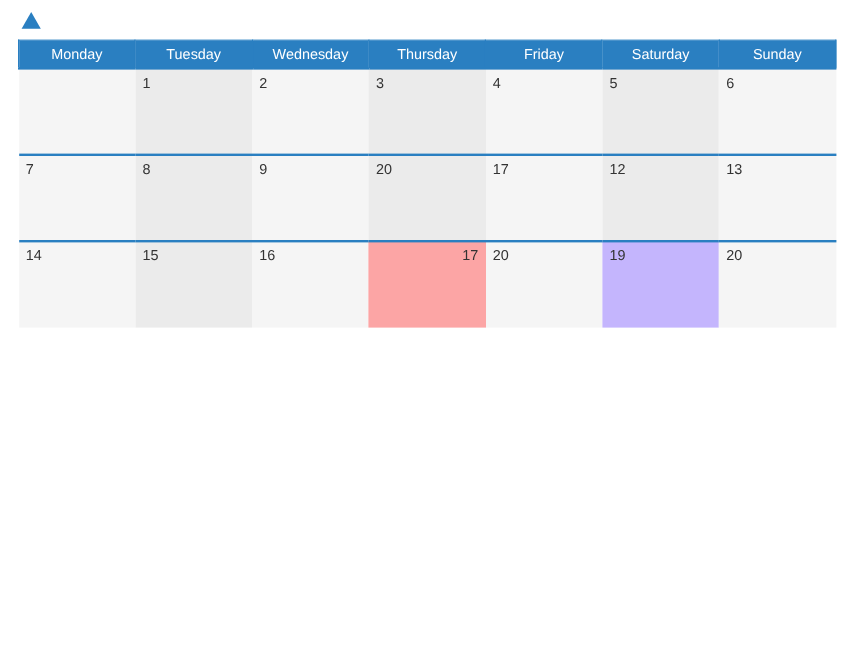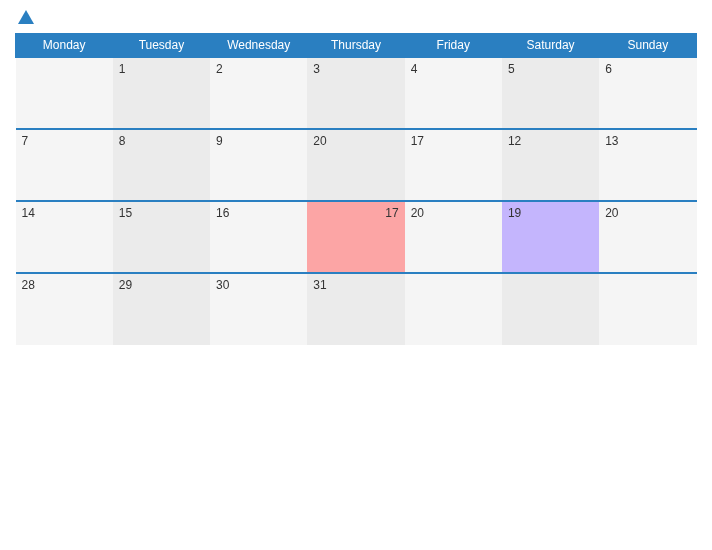--- a/index.html
+++ b/index.html
@@ -196,32 +196,15 @@
           <td>
             <span class="day-number">20</span>
           </td>
           <td style="background: #c4b5fd;">
             <span class="day-number">19</span>
           </td>
           <td>
             <span class="day-number">20</span>
           </td>
         </tr>
-        <tr>
-          <td>
-            <span class="day-number">28</span>
-          </td>
-          <td style="background: rgb(235, 235, 235);">
-            <span class="day-number">29</span>
-          </td>
-          <td>
-            <span class="day-number">30</span>
-          </td>
-          <td style="background: rgb(235, 235, 235);">
-            <span class="day-number">31</span>
-          </td>
-          <td></td>
-          <td style="background: rgb(235, 235, 235);"></td>
-          <td></td>
-        </tr>
       </tbody>
   </table>
 </div>
 
 </body></html>

